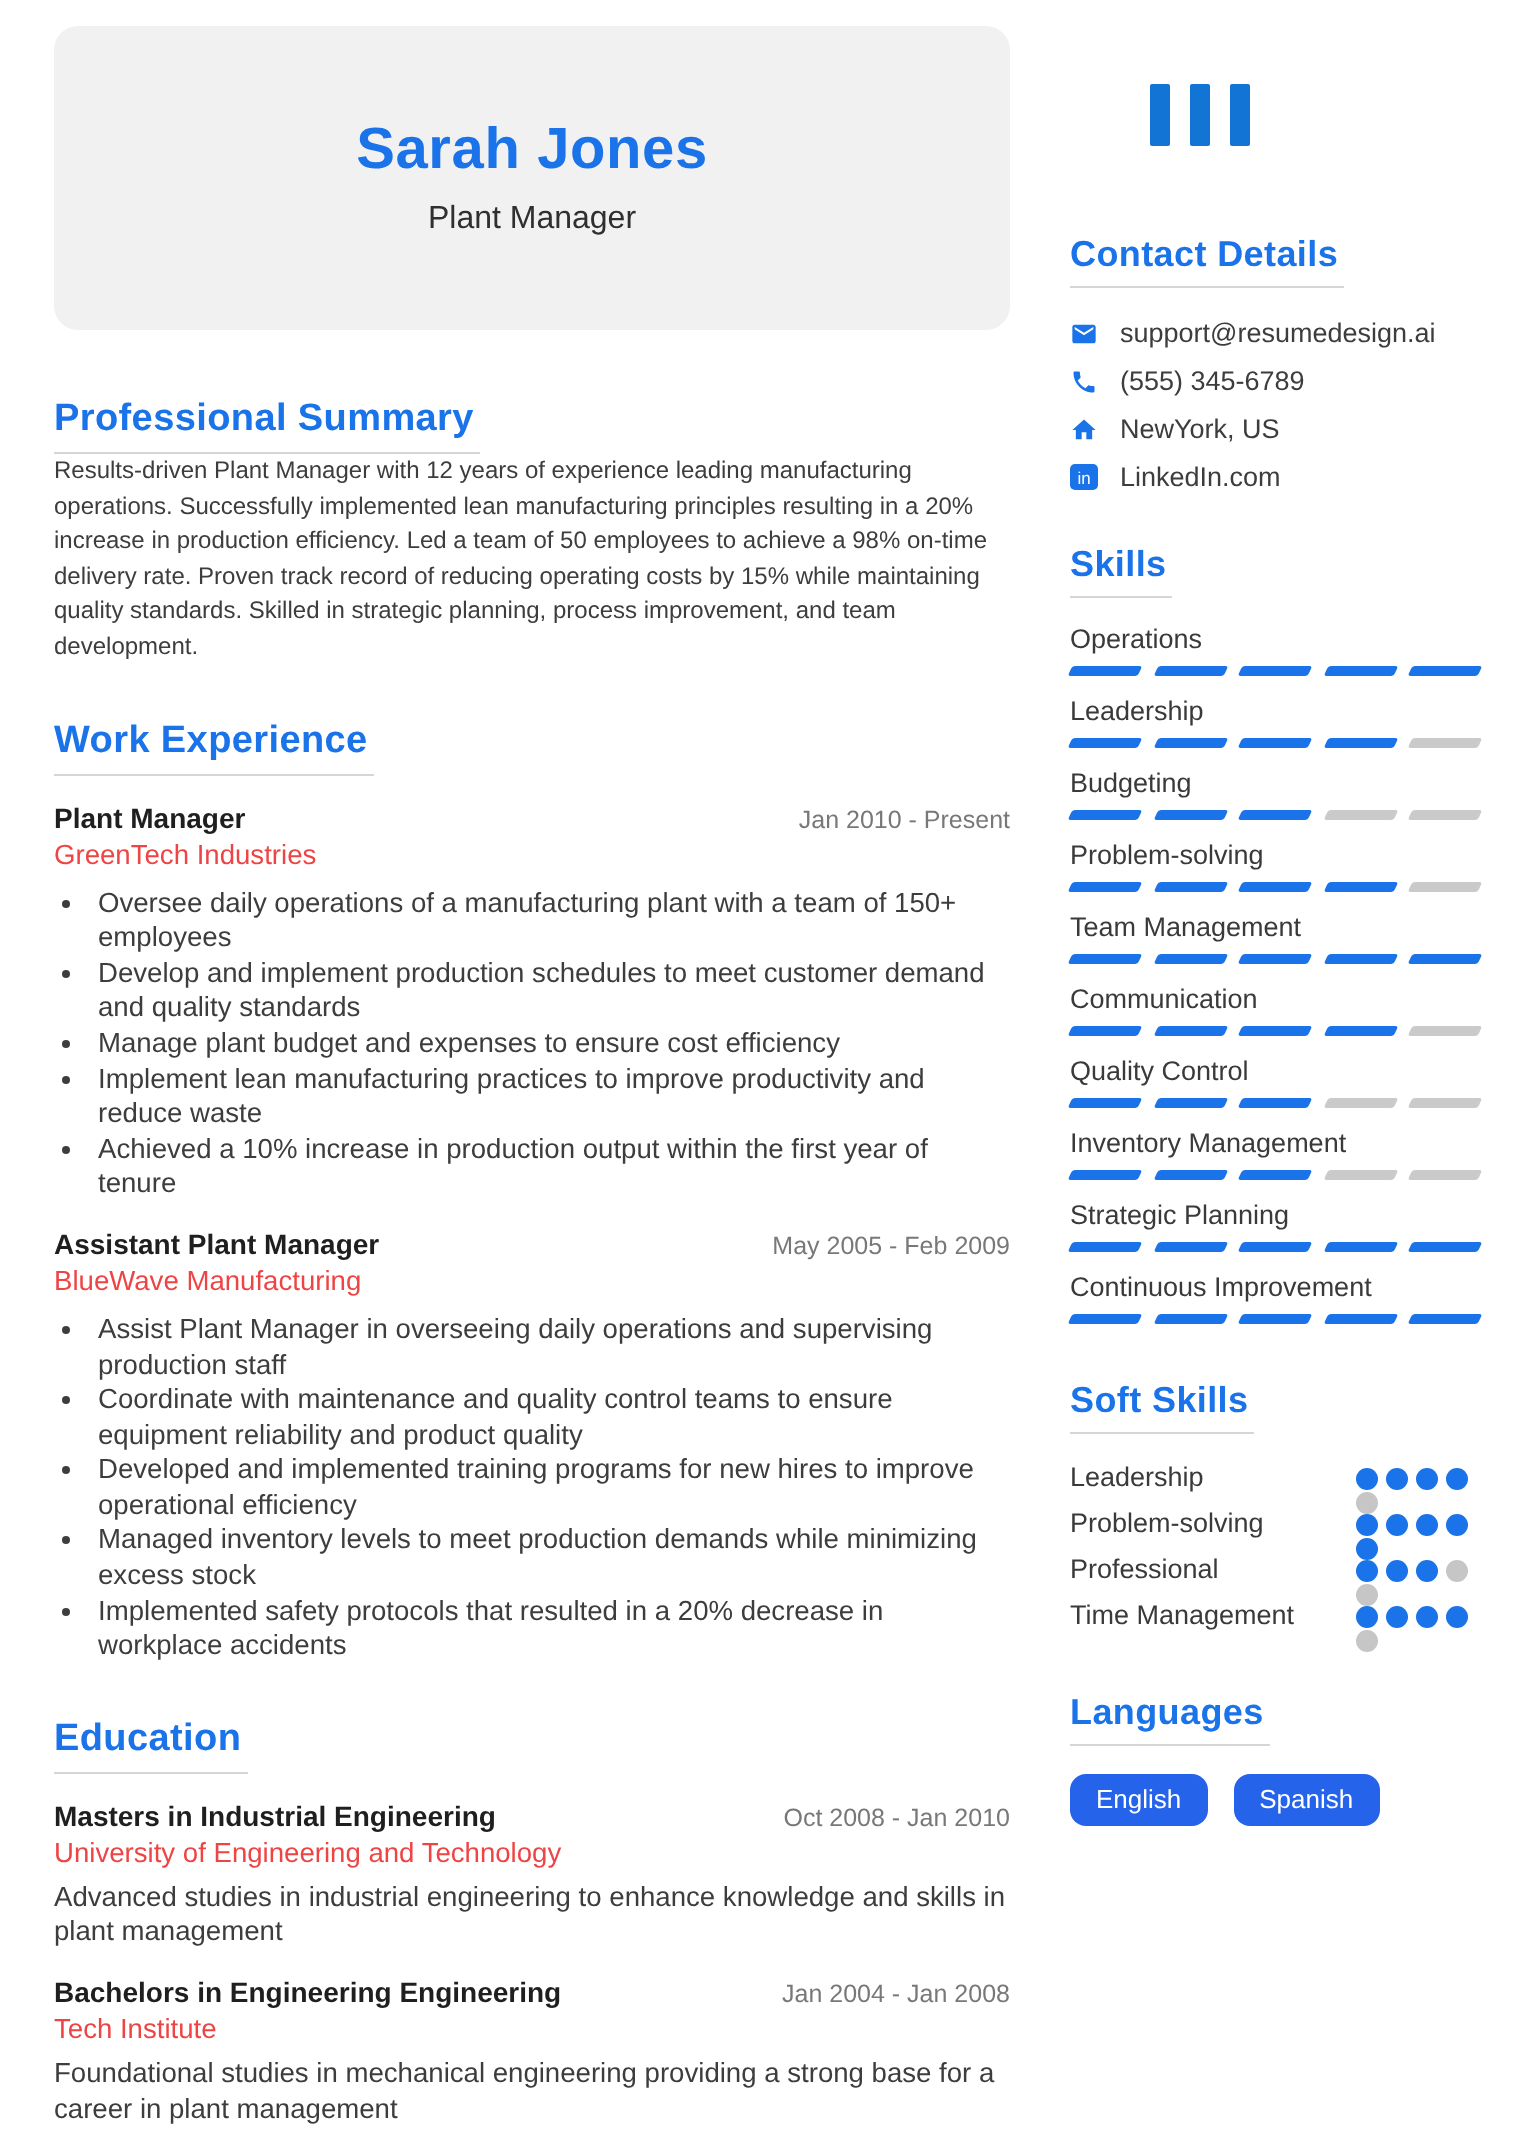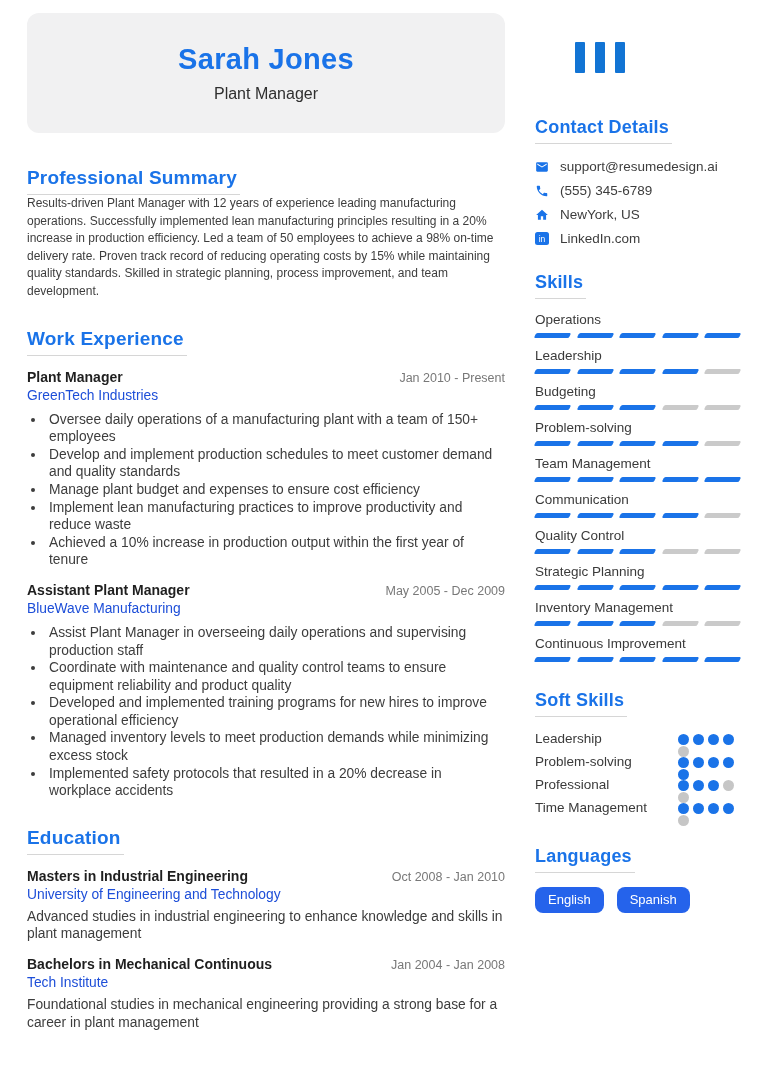--- a/index.html
+++ b/index.html
@@ -8,21 +8,21 @@
     width:768px; height:1078px; overflow:hidden;
     font-family:"Liberation Sans", sans-serif;
     color:#3d3d3d;
   }
   .page { display:flex; padding:13px 28px 0 27px; gap:30px; }
   .main-col { width:478px; flex:0 0 478px; }
   .sidebar  { width:205px; flex:0 0 205px; padding-top:29px; }
 
   
   .header-card {
-    background:#f1f1f2; border-radius:12px; height:120px;
+    background:#f1f1f2; border-radius:12px; height:152px;
     display:flex; flex-direction:column; align-items:center; justify-content:center;
     text-align:center;
   }
   .name { font-size:29px; font-weight:bold; color:#1a73e8; letter-spacing:.3px; }
   .job-headline { font-size:16px; color:#2f2f2f; margin-top:9px; }
 
   
   h2.sec {
     display:inline-block; font-size:19px; font-weight:bold; color:#1a73e8;
     padding:0 3px 5px 0; border-bottom:1px solid #d6d6d6; letter-spacing:.2px;
@@ -31,21 +31,21 @@
 
   
   .section-summary { margin-top:34px; }
   .summary-text { font-size:12px; line-height:17.6px; color:#3d3d3d; }
 
   .section-exp { margin-top:27px; }
   .job { margin-top:13px; }
   .row-split { display:flex; justify-content:space-between; align-items:baseline; }
   .item-title { font-size:14px; font-weight:bold; color:#1f1f1f; }
   .item-date  { font-size:12.5px; color:#787878; white-space:nowrap; flex-shrink:0; }
-  .item-sub   { font-size:13.8px; color:#1d4ed8; margin-top:3px; }
+  .item-sub   { font-size:13.8px; color:#ef4444; margin-top:3px; }
   ul.bullets  { margin:8px 0 0 0; padding-left:19px; }
   ul.bullets li { font-size:13.8px; line-height:17.6px; color:#3d3d3d; padding-left:3px; }
 
   .section-edu { margin-top:27px; }
   .degree { margin-top:13px; }
   .degree-desc { font-size:13.8px; line-height:17.6px; color:#3d3d3d; margin-top:6px; }
 
   
   .logo { display:flex; gap:10px; margin-left:40px; }
   .logo-bar { width:10px; height:31px; background:#1274d4; border-radius:1px; }
@@ -114,21 +114,21 @@
               <li>Oversee daily operations of a manufacturing plant with a team of 150+ employees</li>
               <li>Develop and implement production schedules to meet customer demand and quality standards</li>
               <li>Manage plant budget and expenses to ensure cost efficiency</li>
               <li>Implement lean manufacturing practices to improve productivity and reduce waste</li>
               <li>Achieved a 10% increase in production output within the first year of tenure</li>
             </ul>
           </div>
           <div class="job">
             <div class="row-split">
               <div class="item-title">Assistant Plant Manager</div>
-              <div class="item-date">May 2005 - Dec 2009</div>
+              <div class="item-date">May 2005 - Feb 2009</div>
             </div>
             <div class="item-sub">BlueWave Manufacturing</div>
             <ul class="bullets">
               <li>Assist Plant Manager in overseeing daily operations and supervising production staff</li>
               <li>Coordinate with maintenance and quality control teams to ensure equipment reliability and product quality</li>
               <li>Developed and implemented training programs for new hires to improve operational efficiency</li>
               <li>Managed inventory levels to meet production demands while minimizing excess stock</li>
               <li>Implemented safety protocols that resulted in a 20% decrease in workplace accidents</li>
             </ul>
           </div>
@@ -141,21 +141,21 @@
           <div class="degree">
             <div class="row-split">
               <div class="item-title">Masters in Industrial Engineering</div>
               <div class="item-date">Oct 2008 - Jan 2010</div>
             </div>
             <div class="item-sub">University of Engineering and Technology</div>
             <p class="degree-desc">Advanced studies in industrial engineering to enhance knowledge and skills in plant management</p>
           </div>
           <div class="degree">
             <div class="row-split">
-              <div class="item-title">Bachelors in Mechanical Continuous</div>
+              <div class="item-title">Bachelors in Engineering Engineering</div>
               <div class="item-date">Jan 2004 - Jan 2008</div>
             </div>
             <div class="item-sub">Tech Institute</div>
             <p class="degree-desc">Foundational studies in mechanical engineering providing a strong base for a career in plant management</p>
           </div>
         </div>
     </div>
 
   </div>
 
@@ -270,37 +270,37 @@
             <div class="skill-label">Quality Control</div>
             <div class="skill-bar">
               <span class="seg filled"></span>
               <span class="seg filled"></span>
               <span class="seg filled"></span>
               <span class="seg"></span>
               <span class="seg"></span>
             </div>
           </div>
           <div class="skill-row">
+            <div class="skill-label">Inventory Management</div>
+            <div class="skill-bar">
+              <span class="seg filled"></span>
+              <span class="seg filled"></span>
+              <span class="seg filled"></span>
+              <span class="seg"></span>
+              <span class="seg"></span>
+            </div>
+          </div>
+          <div class="skill-row">
             <div class="skill-label">Strategic Planning</div>
             <div class="skill-bar">
               <span class="seg filled"></span>
               <span class="seg filled"></span>
               <span class="seg filled"></span>
               <span class="seg filled"></span>
               <span class="seg filled"></span>
-            </div>
-          </div>
-          <div class="skill-row">
-            <div class="skill-label">Inventory Management</div>
-            <div class="skill-bar">
-              <span class="seg filled"></span>
-              <span class="seg filled"></span>
-              <span class="seg filled"></span>
-              <span class="seg"></span>
-              <span class="seg"></span>
             </div>
           </div>
           <div class="skill-row">
             <div class="skill-label">Continuous Improvement</div>
             <div class="skill-bar">
               <span class="seg filled"></span>
               <span class="seg filled"></span>
               <span class="seg filled"></span>
               <span class="seg filled"></span>
               <span class="seg filled"></span>

